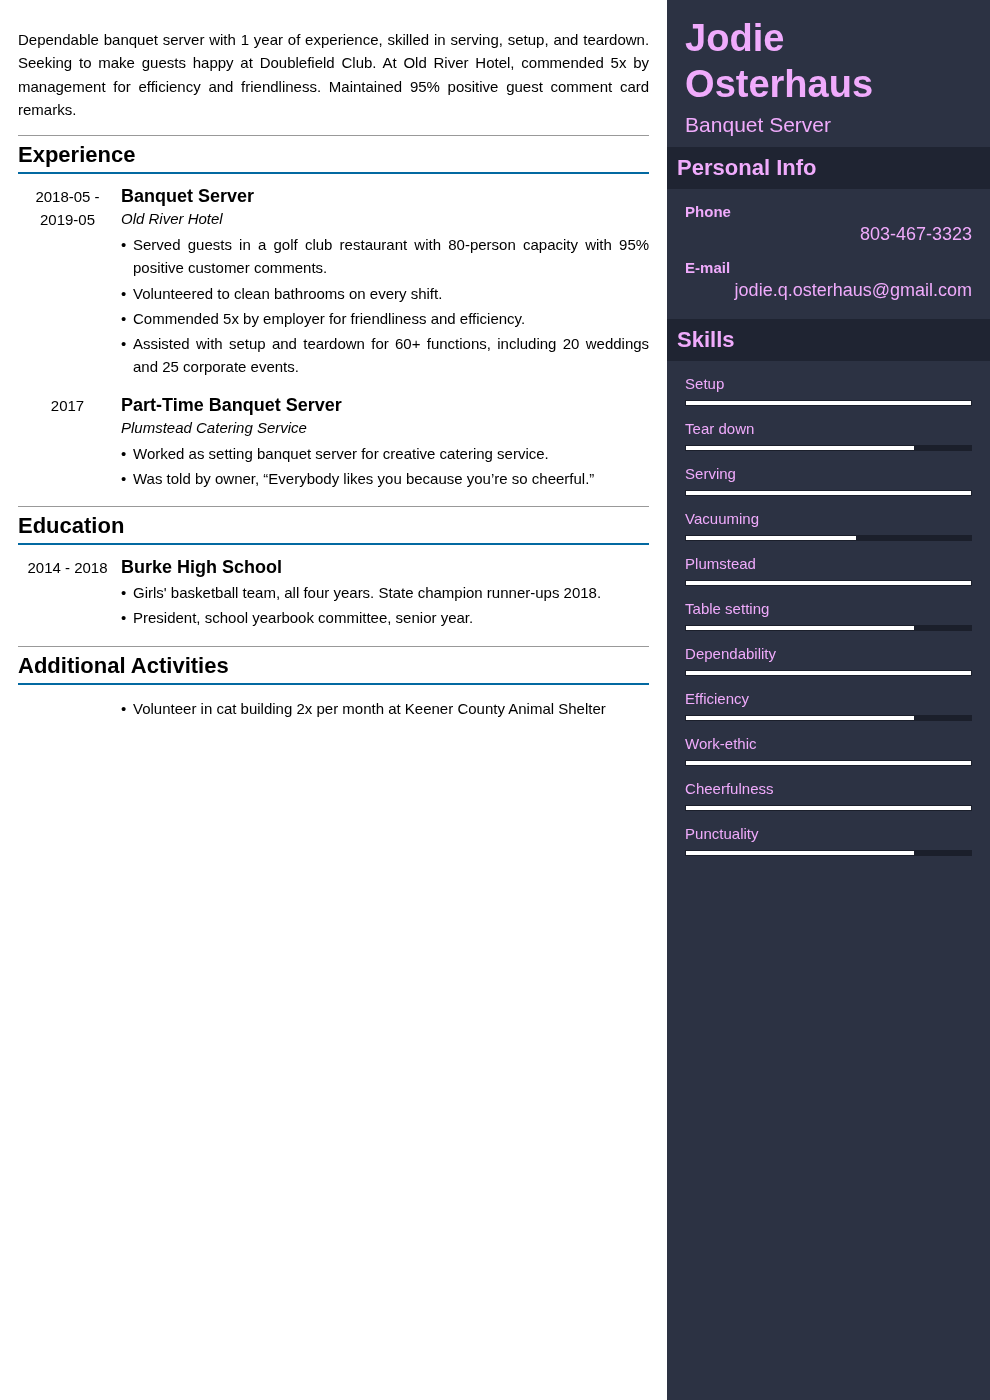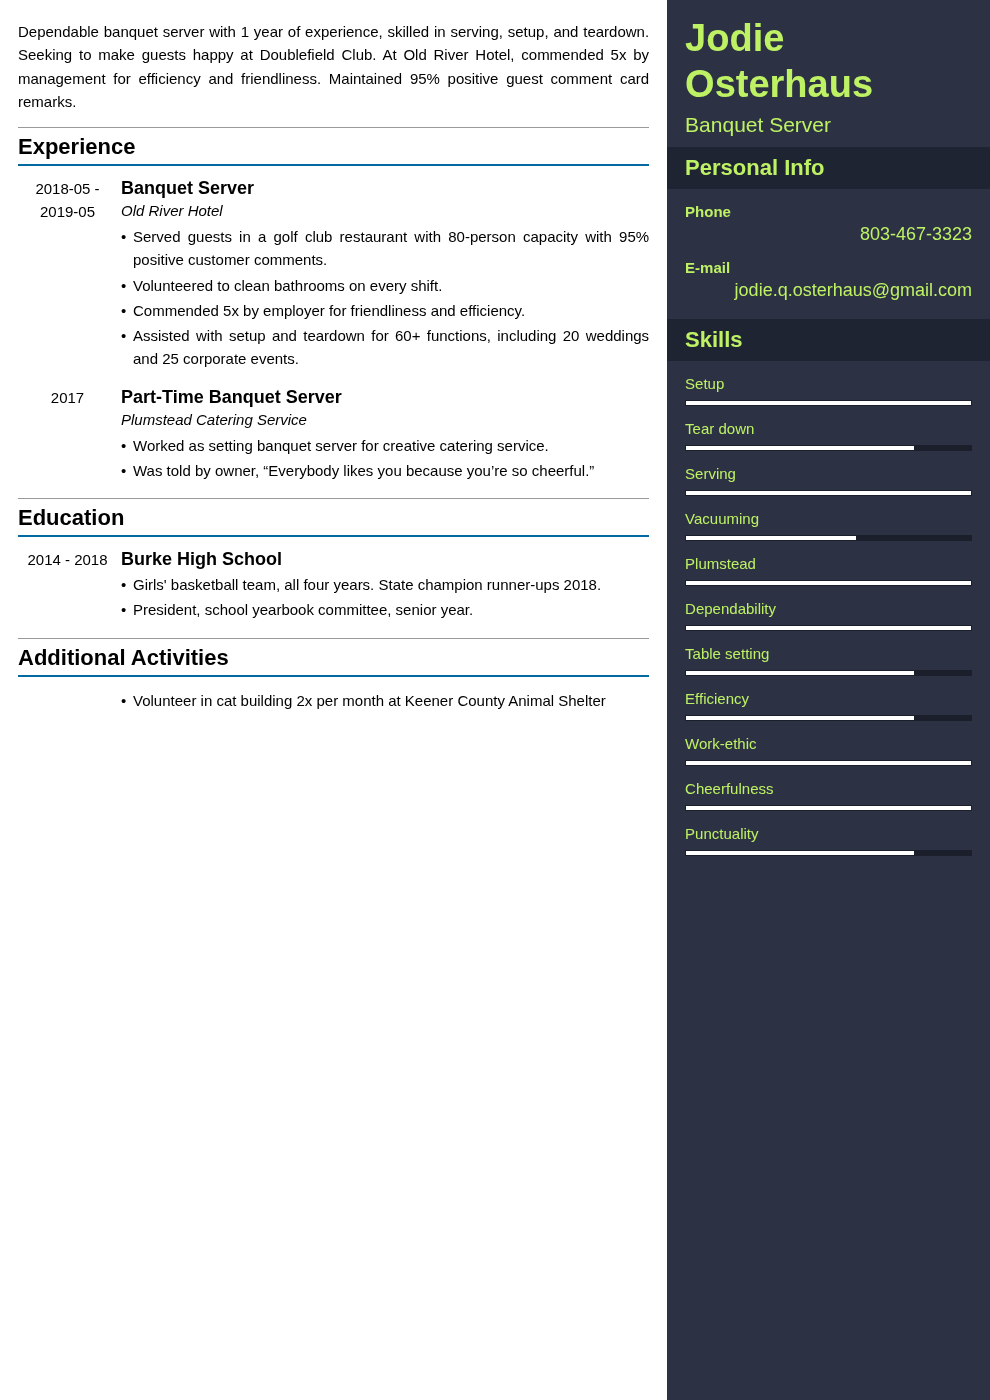--- a/index.html
+++ b/index.html
@@ -8,20 +8,21 @@
     width: 990px;
     height: 1400px;
     display: flex;
     background: #fff;
     color: #000;
   }
   
   .main {
     width: 722px;
     padding: 20px 18px 12px 18px;
+    margin-top: 8px;
   }
   .summary {
     font-size: 15px;
     line-height: 1.55;
     text-align: justify;
     margin-bottom: 14px;
   }
   .section-title {
     font-size: 22px;
     font-weight: bold;
@@ -71,40 +72,40 @@
     position: absolute;
     left: 0;
     top: 0;
   }
   .no-dates .entry-dates { visibility: hidden; }
 
   
   .side {
     width: 351px;
     background: #2c3243;
-    color: #bef264;
+    color: #f0abfc;
   }
   .side-inner {
     padding: 16px 18px 10px 18px;
   }
   .name {
     font-size: 38px;
     font-weight: bold;
     line-height: 1.2;
     margin-bottom: 6px;
   }
   .job {
     font-size: 21px;
     font-weight: normal;
   }
   .side-section-title {
     background: #1f2432;
     font-size: 22px;
     font-weight: bold;
-    padding: 8px 18px;
+    padding: 8px 10px;
   }
   .info-block {
     padding: 14px 18px 14px 18px;
   }
   .info-label {
     font-weight: bold;
     font-size: 15px;
     margin-bottom: 4px;
   }
   .info-value {
@@ -237,32 +238,32 @@
           <div class="skill-fill" style="width: 60%;"></div>
         </div>
       </div>
       <div class="skill">
         <div class="skill-label">Plumstead</div>
         <div class="skill-bar">
           <div class="skill-fill" style="width: 100%;"></div>
         </div>
       </div>
       <div class="skill">
+        <div class="skill-label">Table setting</div>
+        <div class="skill-bar">
+          <div class="skill-fill" style="width: 80%;"></div>
+        </div>
+      </div>
+      <div class="skill">
         <div class="skill-label">Dependability</div>
         <div class="skill-bar">
           <div class="skill-fill" style="width: 100%;"></div>
         </div>
       </div>
       <div class="skill">
-        <div class="skill-label">Table setting</div>
-        <div class="skill-bar">
-          <div class="skill-fill" style="width: 80%;"></div>
-        </div>
-      </div>
-      <div class="skill">
         <div class="skill-label">Efficiency</div>
         <div class="skill-bar">
           <div class="skill-fill" style="width: 80%;"></div>
         </div>
       </div>
       <div class="skill">
         <div class="skill-label">Work-ethic</div>
         <div class="skill-bar">
           <div class="skill-fill" style="width: 100%;"></div>
         </div>

